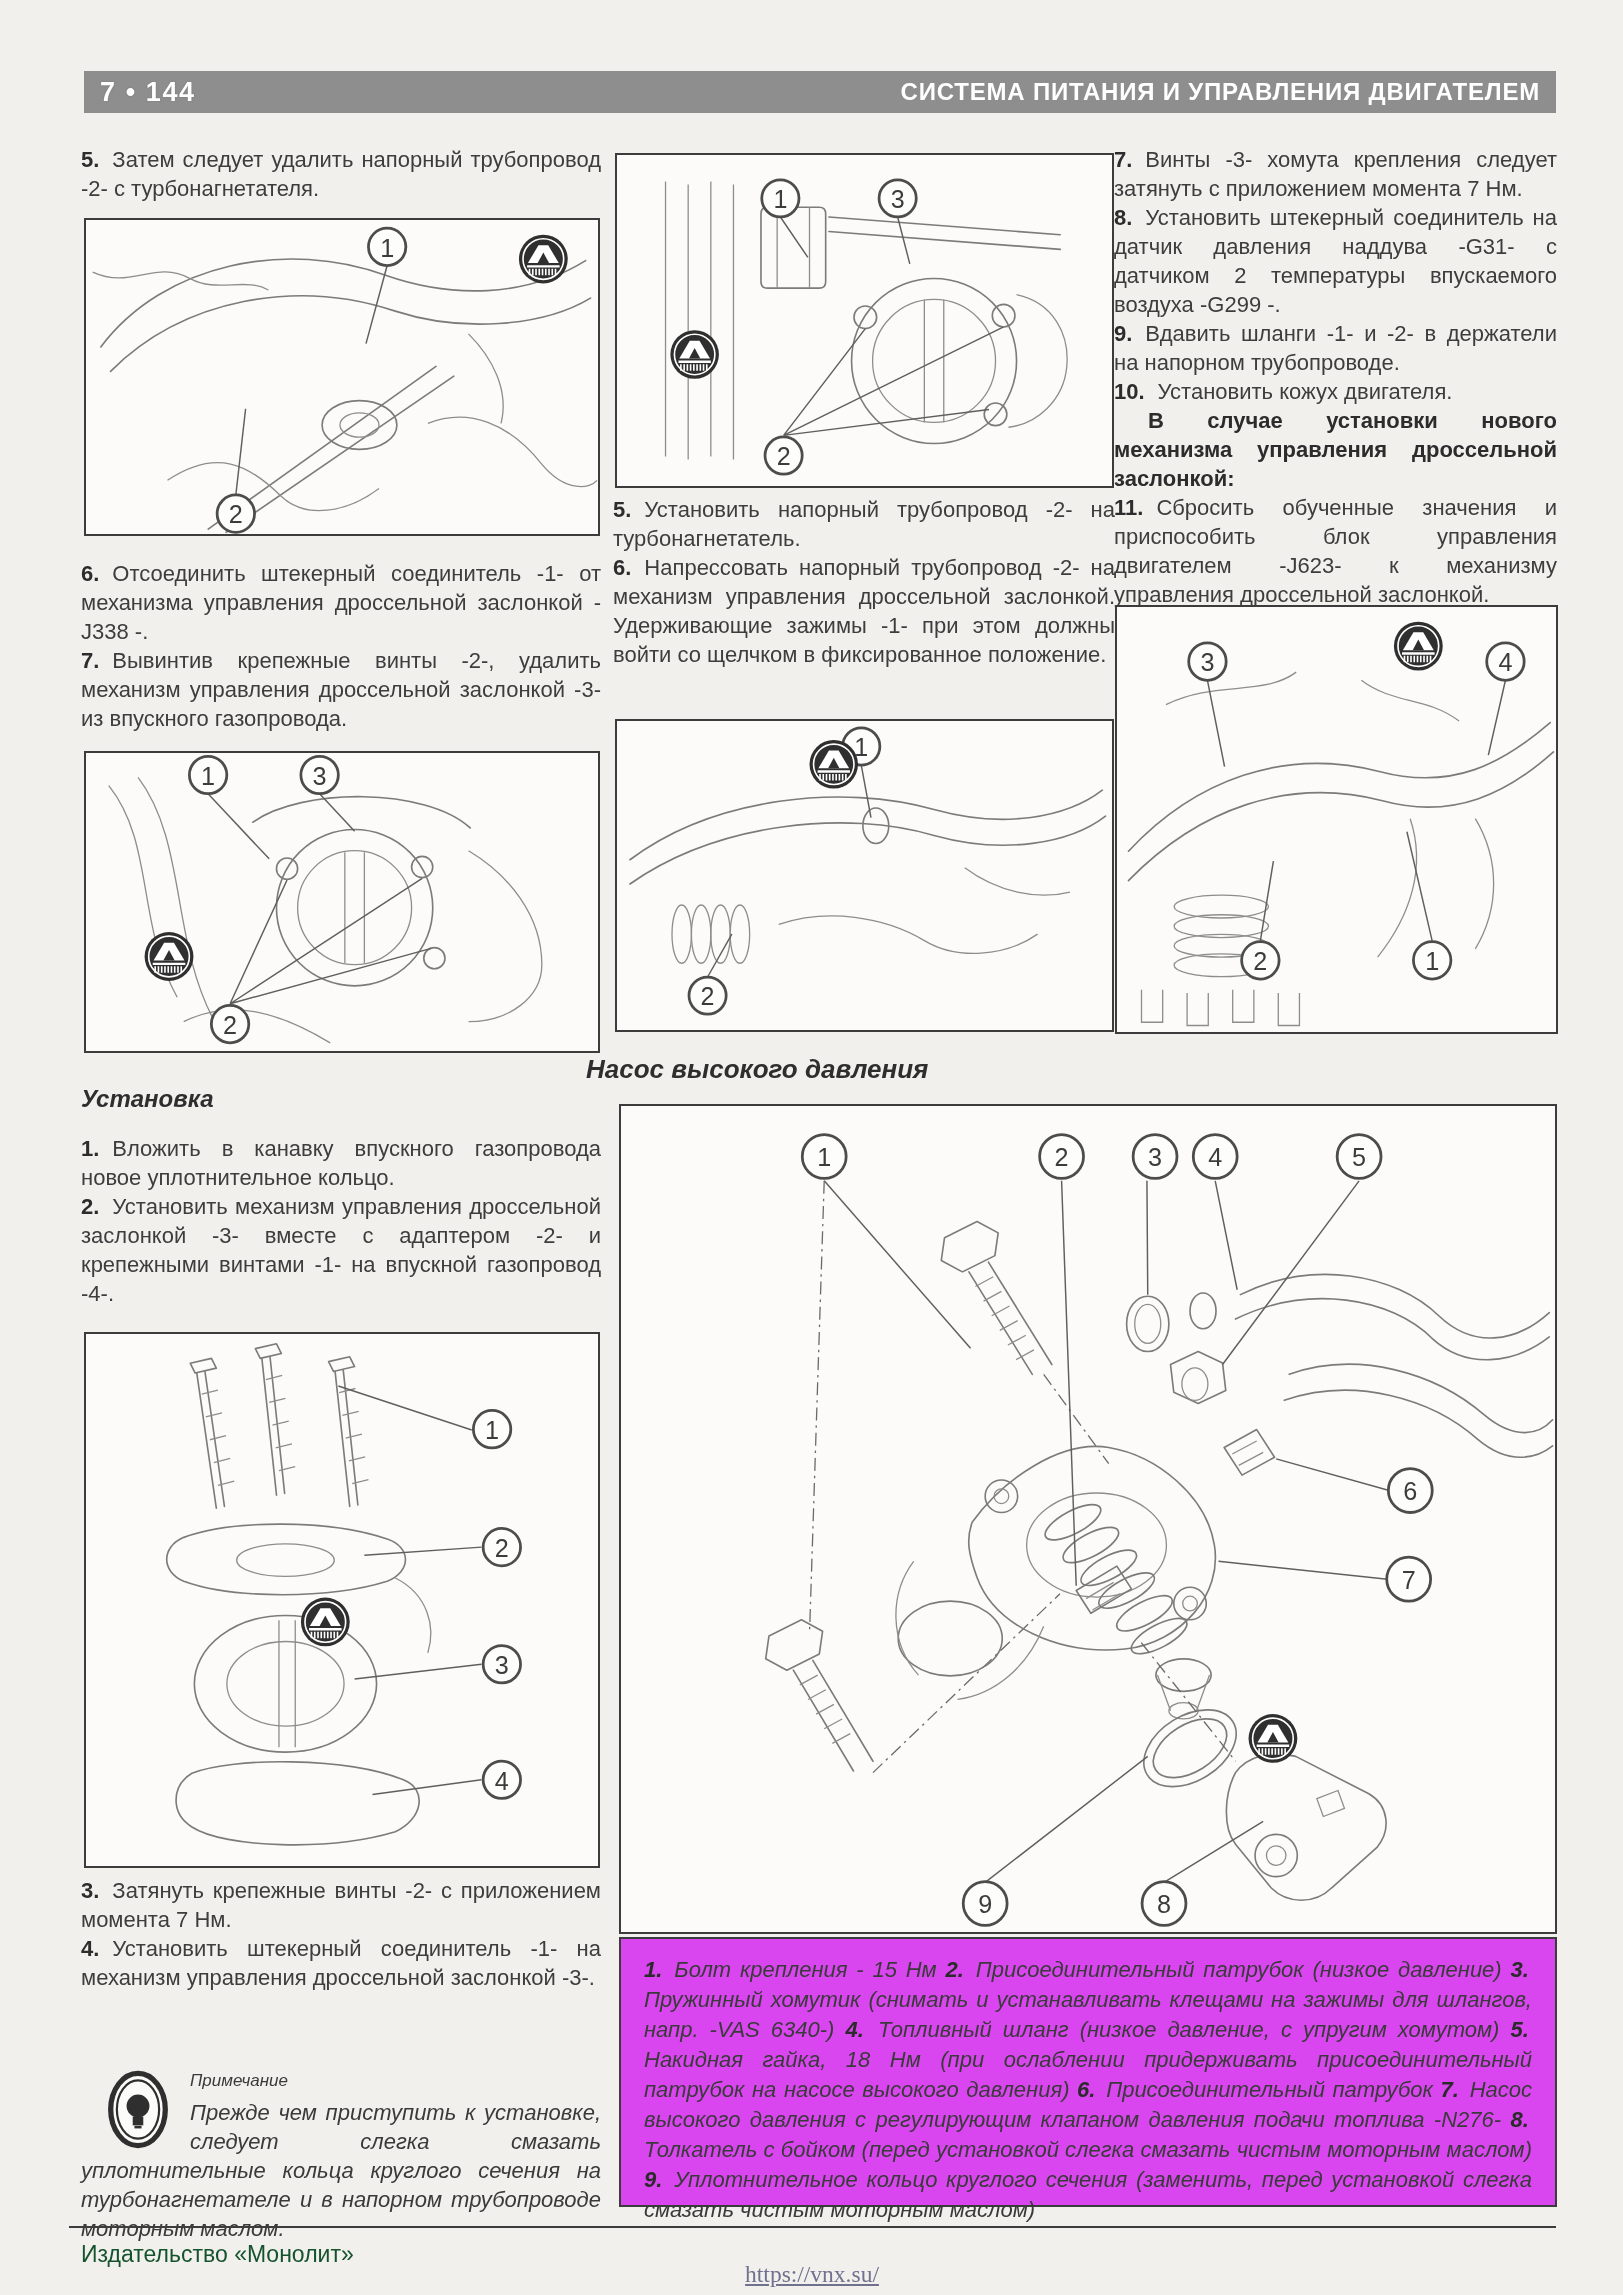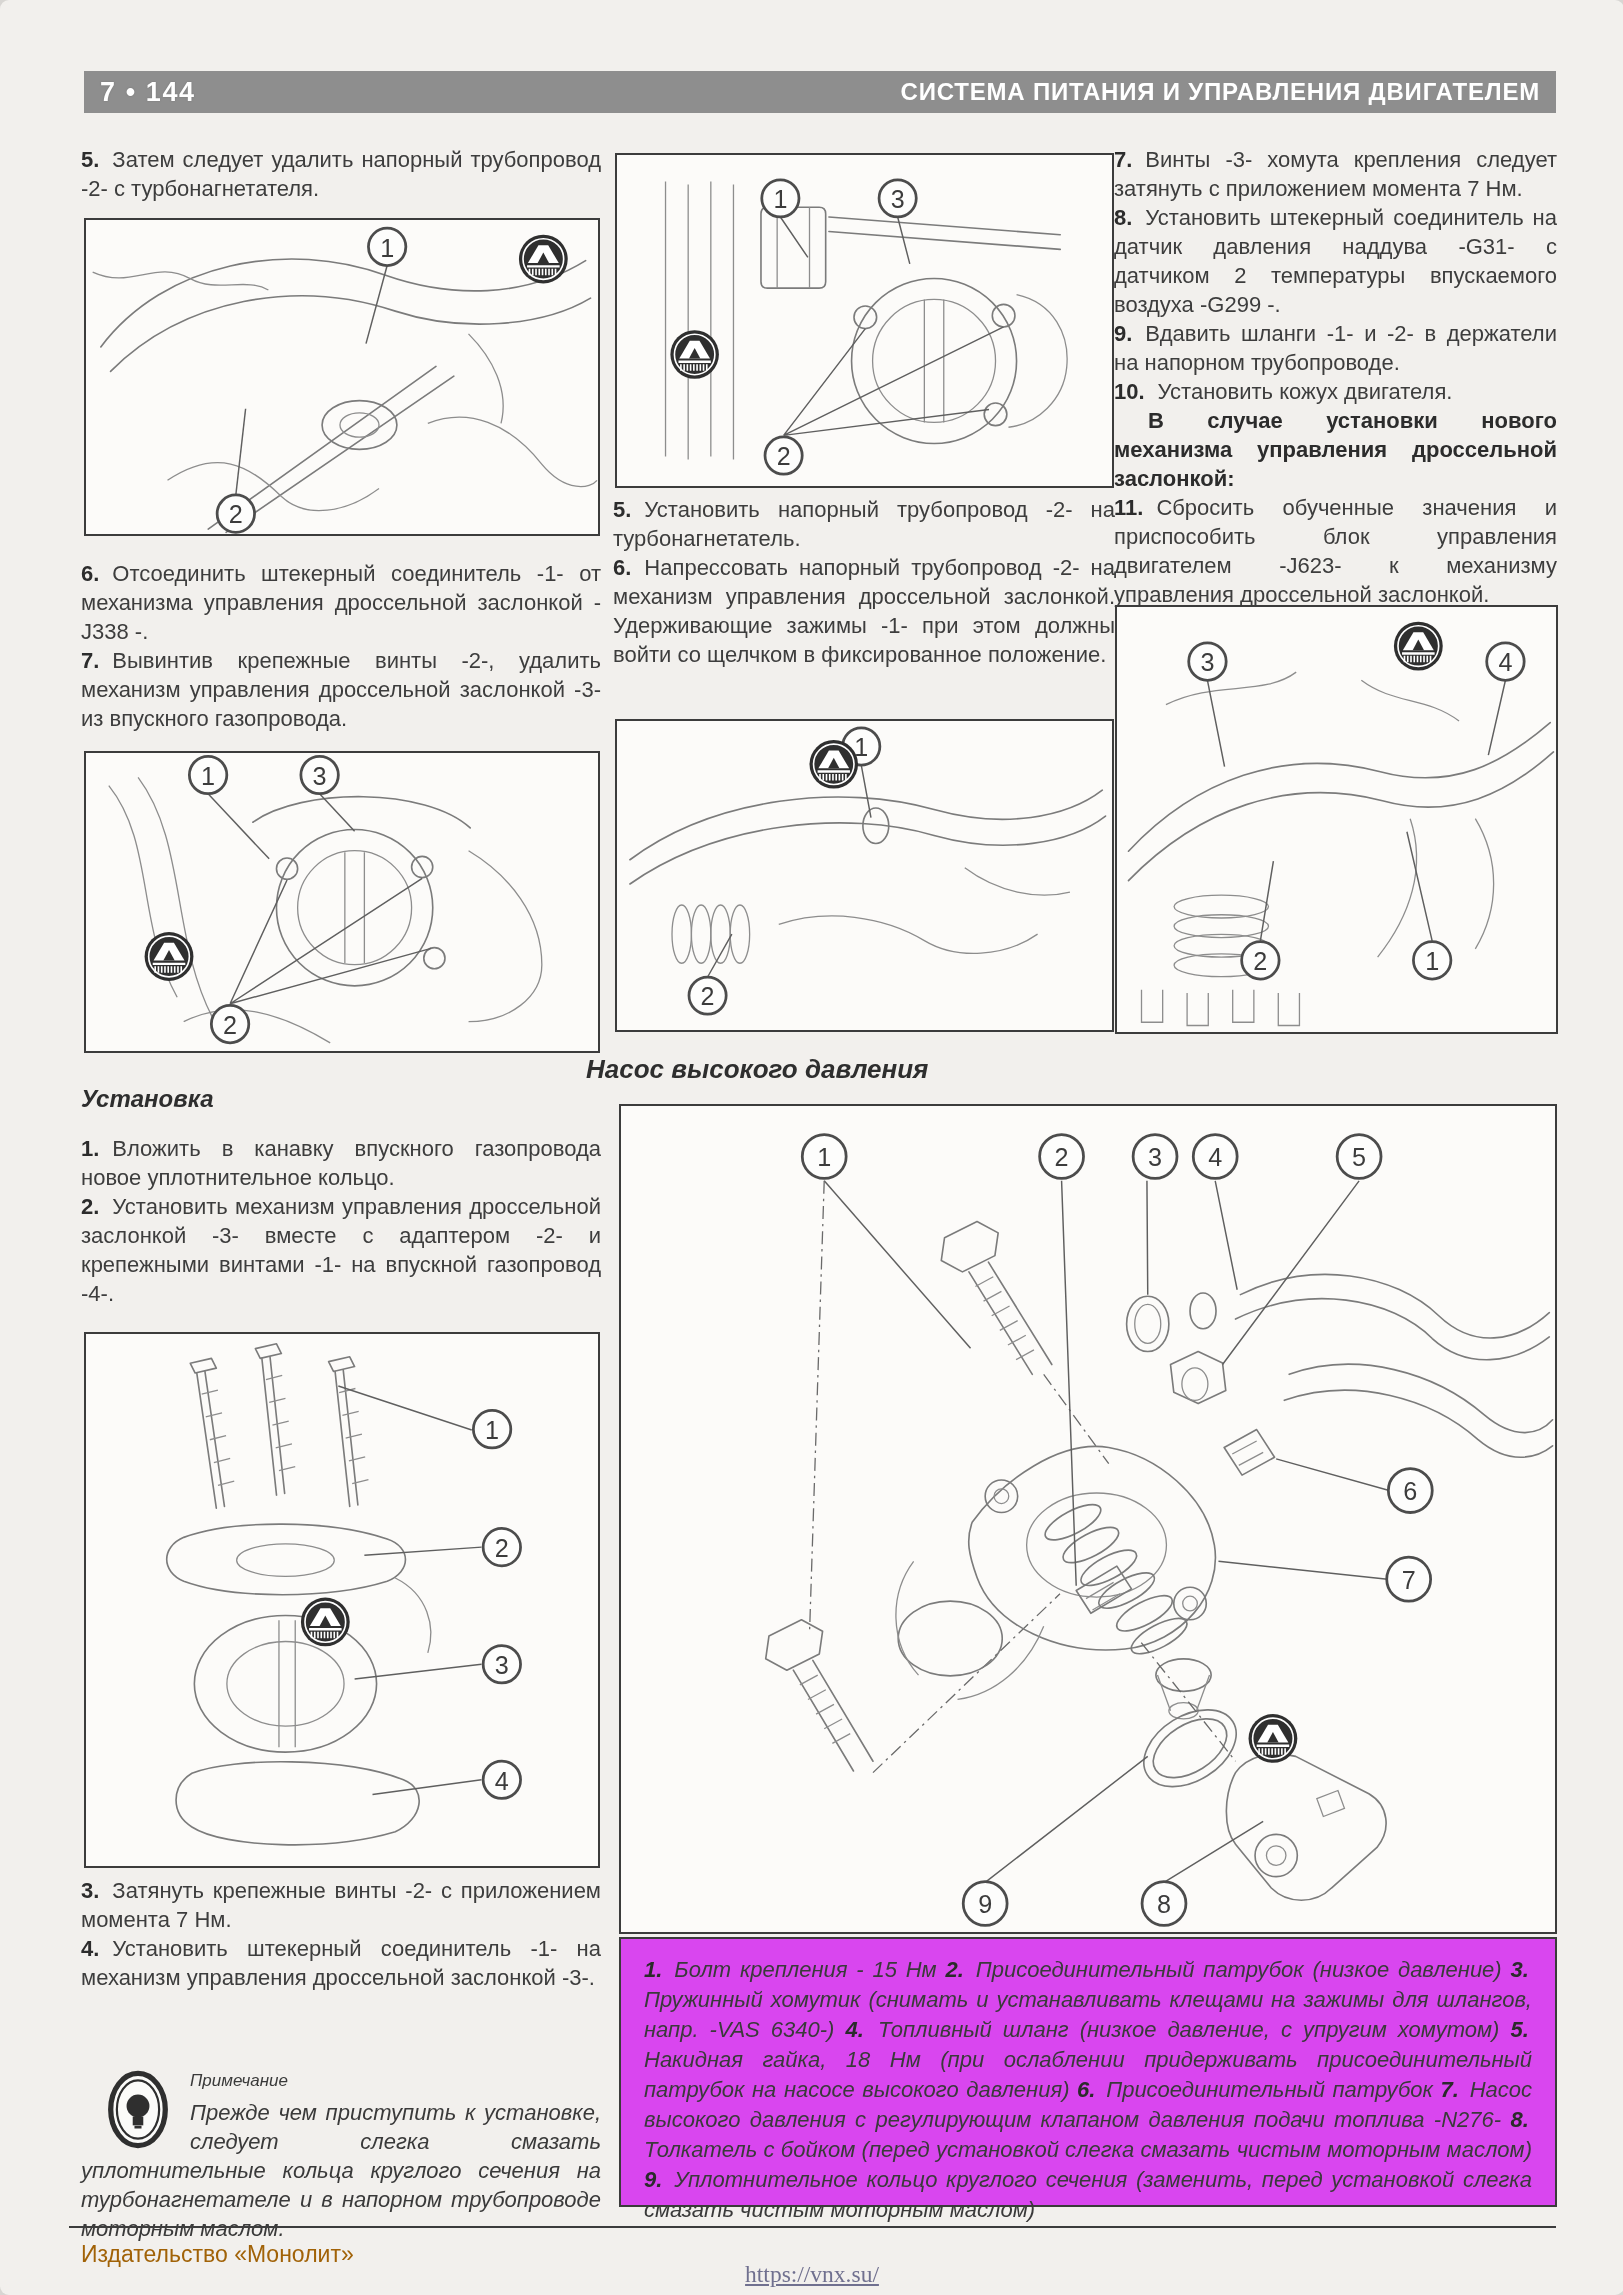--- a/index.html
+++ b/index.html
@@ -1,17 +1,17 @@
 <!DOCTYPE html>
 <html style="font-size:13px"><head>
 <meta charset="utf-8">
 <style>
   html,body{margin:0;padding:0;background:#d8d6d3;}
   #page{position:relative;width:1624px;height:2295px;background:#f2f0ed;
-        font-family:"Liberation Sans",sans-serif;color:#3d3d3d;overflow:hidden;border-radius:9px;}
+        font-family:"Liberation Sans",sans-serif;color:#3d3d3d;overflow:hidden;}
   
   .hdr{position:absolute;left:84px;top:71px;width:1472px;height:42px;background:#8e8e8e;
        color:#fff;display:flex;align-items:center;justify-content:space-between;
        padding:0 16px;box-sizing:border-box;font-weight:bold;}
   .hdr .pg{font-size:27px;letter-spacing:1.6px;text-shadow:0 0 1.6px #6f6f6f;}
   .hdr .ttl{font-size:24px;letter-spacing:0.8px;}
   
   .tblock{position:absolute;}
   .step{margin:0;text-align:justify;font-size:22px;line-height:29px;color:#3d3d3d;}
   .step b.num{padding-right:13px;color:#2c2c2c;}
@@ -32,21 +32,21 @@
   .note{position:absolute;font-style:italic;font-size:22px;line-height:29px;color:#3a3a3a;text-align:justify;}
   .note .nicon{float:left;width:68px;height:81px;margin:4.9px 18px 3.2px 23px;}
   .note .ntitle{font-size:17px;padding-top:1.6px;margin:0 0 3.2px 0;}
   
   .caption{position:absolute;background:#d946ef;border:2.4px solid #3b3b3b;box-sizing:border-box;
            padding:16px 23px;font-style:italic;font-size:22px;line-height:30px;
            color:#3a3a3a;text-align:justify;}
   .caption b{font-style:italic;color:#2b2b2b;padding-right:3.2px;}
   
   .frule{position:absolute;left:69px;top:2226px;width:1487px;height:2.4px;background:#3c3c3c;}
-  .publisher{position:absolute;left:81px;top:2241px;font-size:23px;color:#a16207;}
+  .publisher{position:absolute;left:81px;top:2241px;font-size:23px;color:#14532d;}
   .weblink{position:absolute;left:0;top:2261px;width:1624px;text-align:center;
            font-family:"Liberation Serif",serif;font-size:23.5px;color:#70708f;
            text-decoration:underline;}
 </style>
 </head>
 <body>
 
 <div id="page">
 
   <svg width="0" height="0" style="position:absolute" aria-hidden="true">

